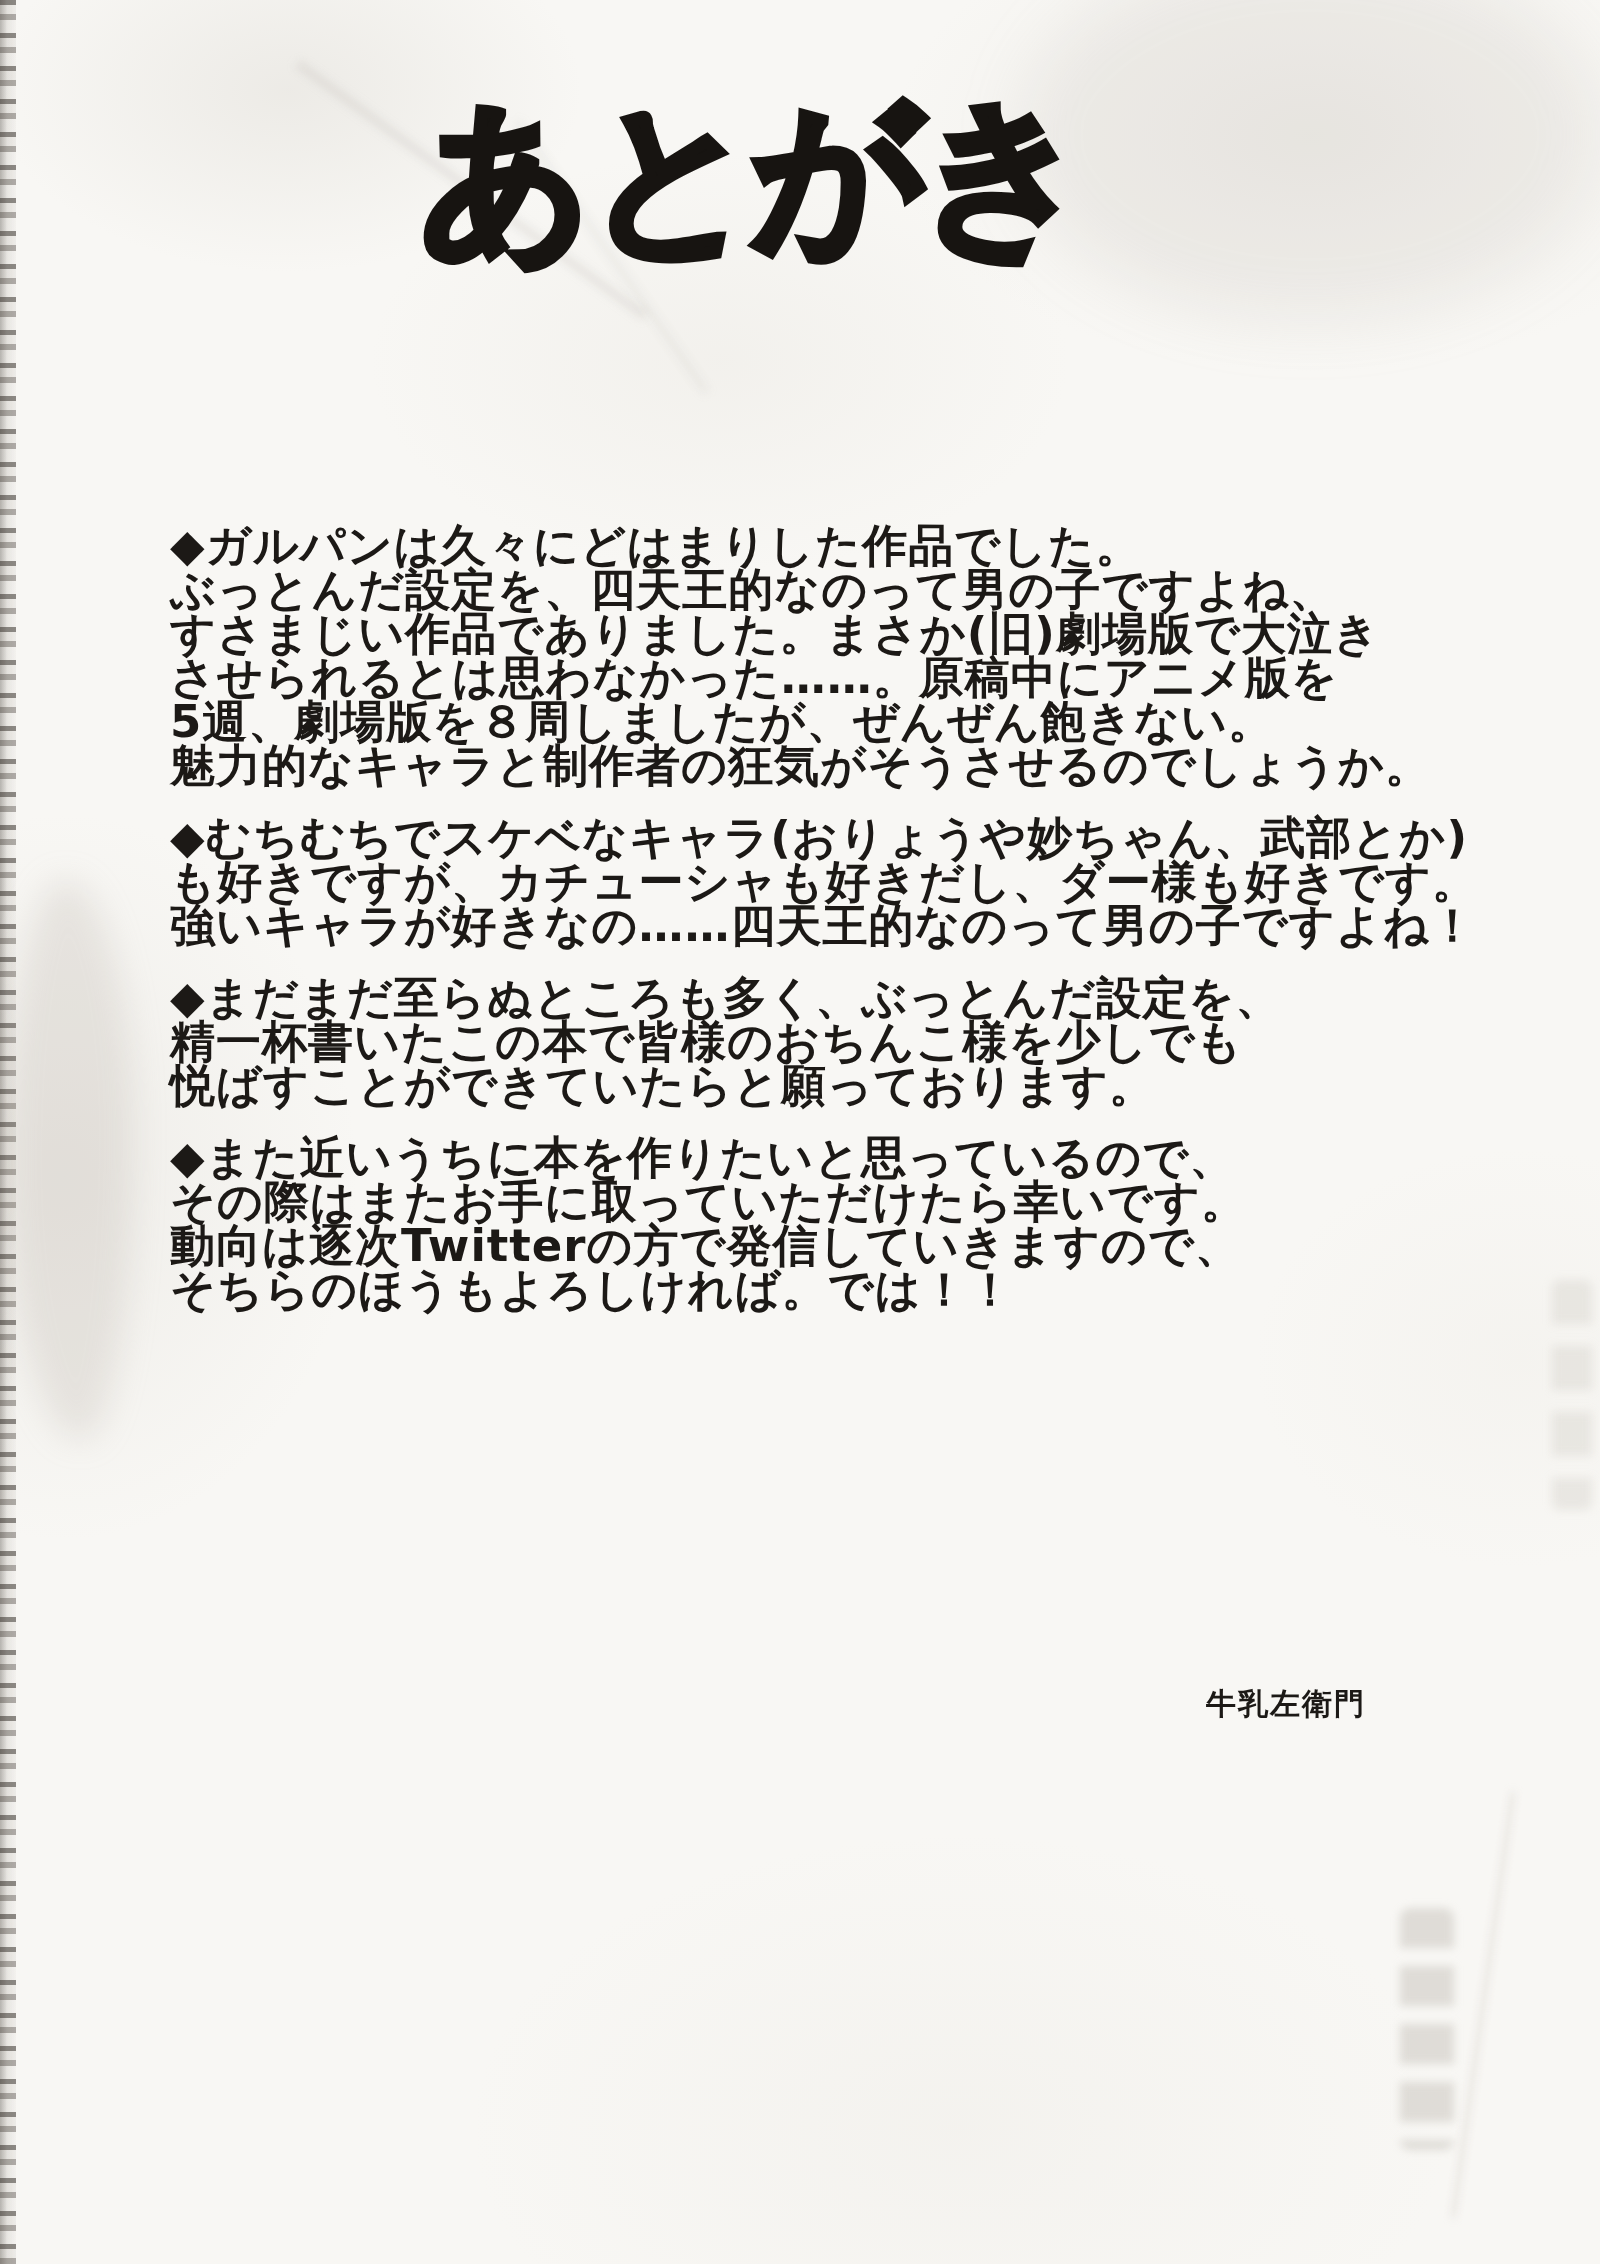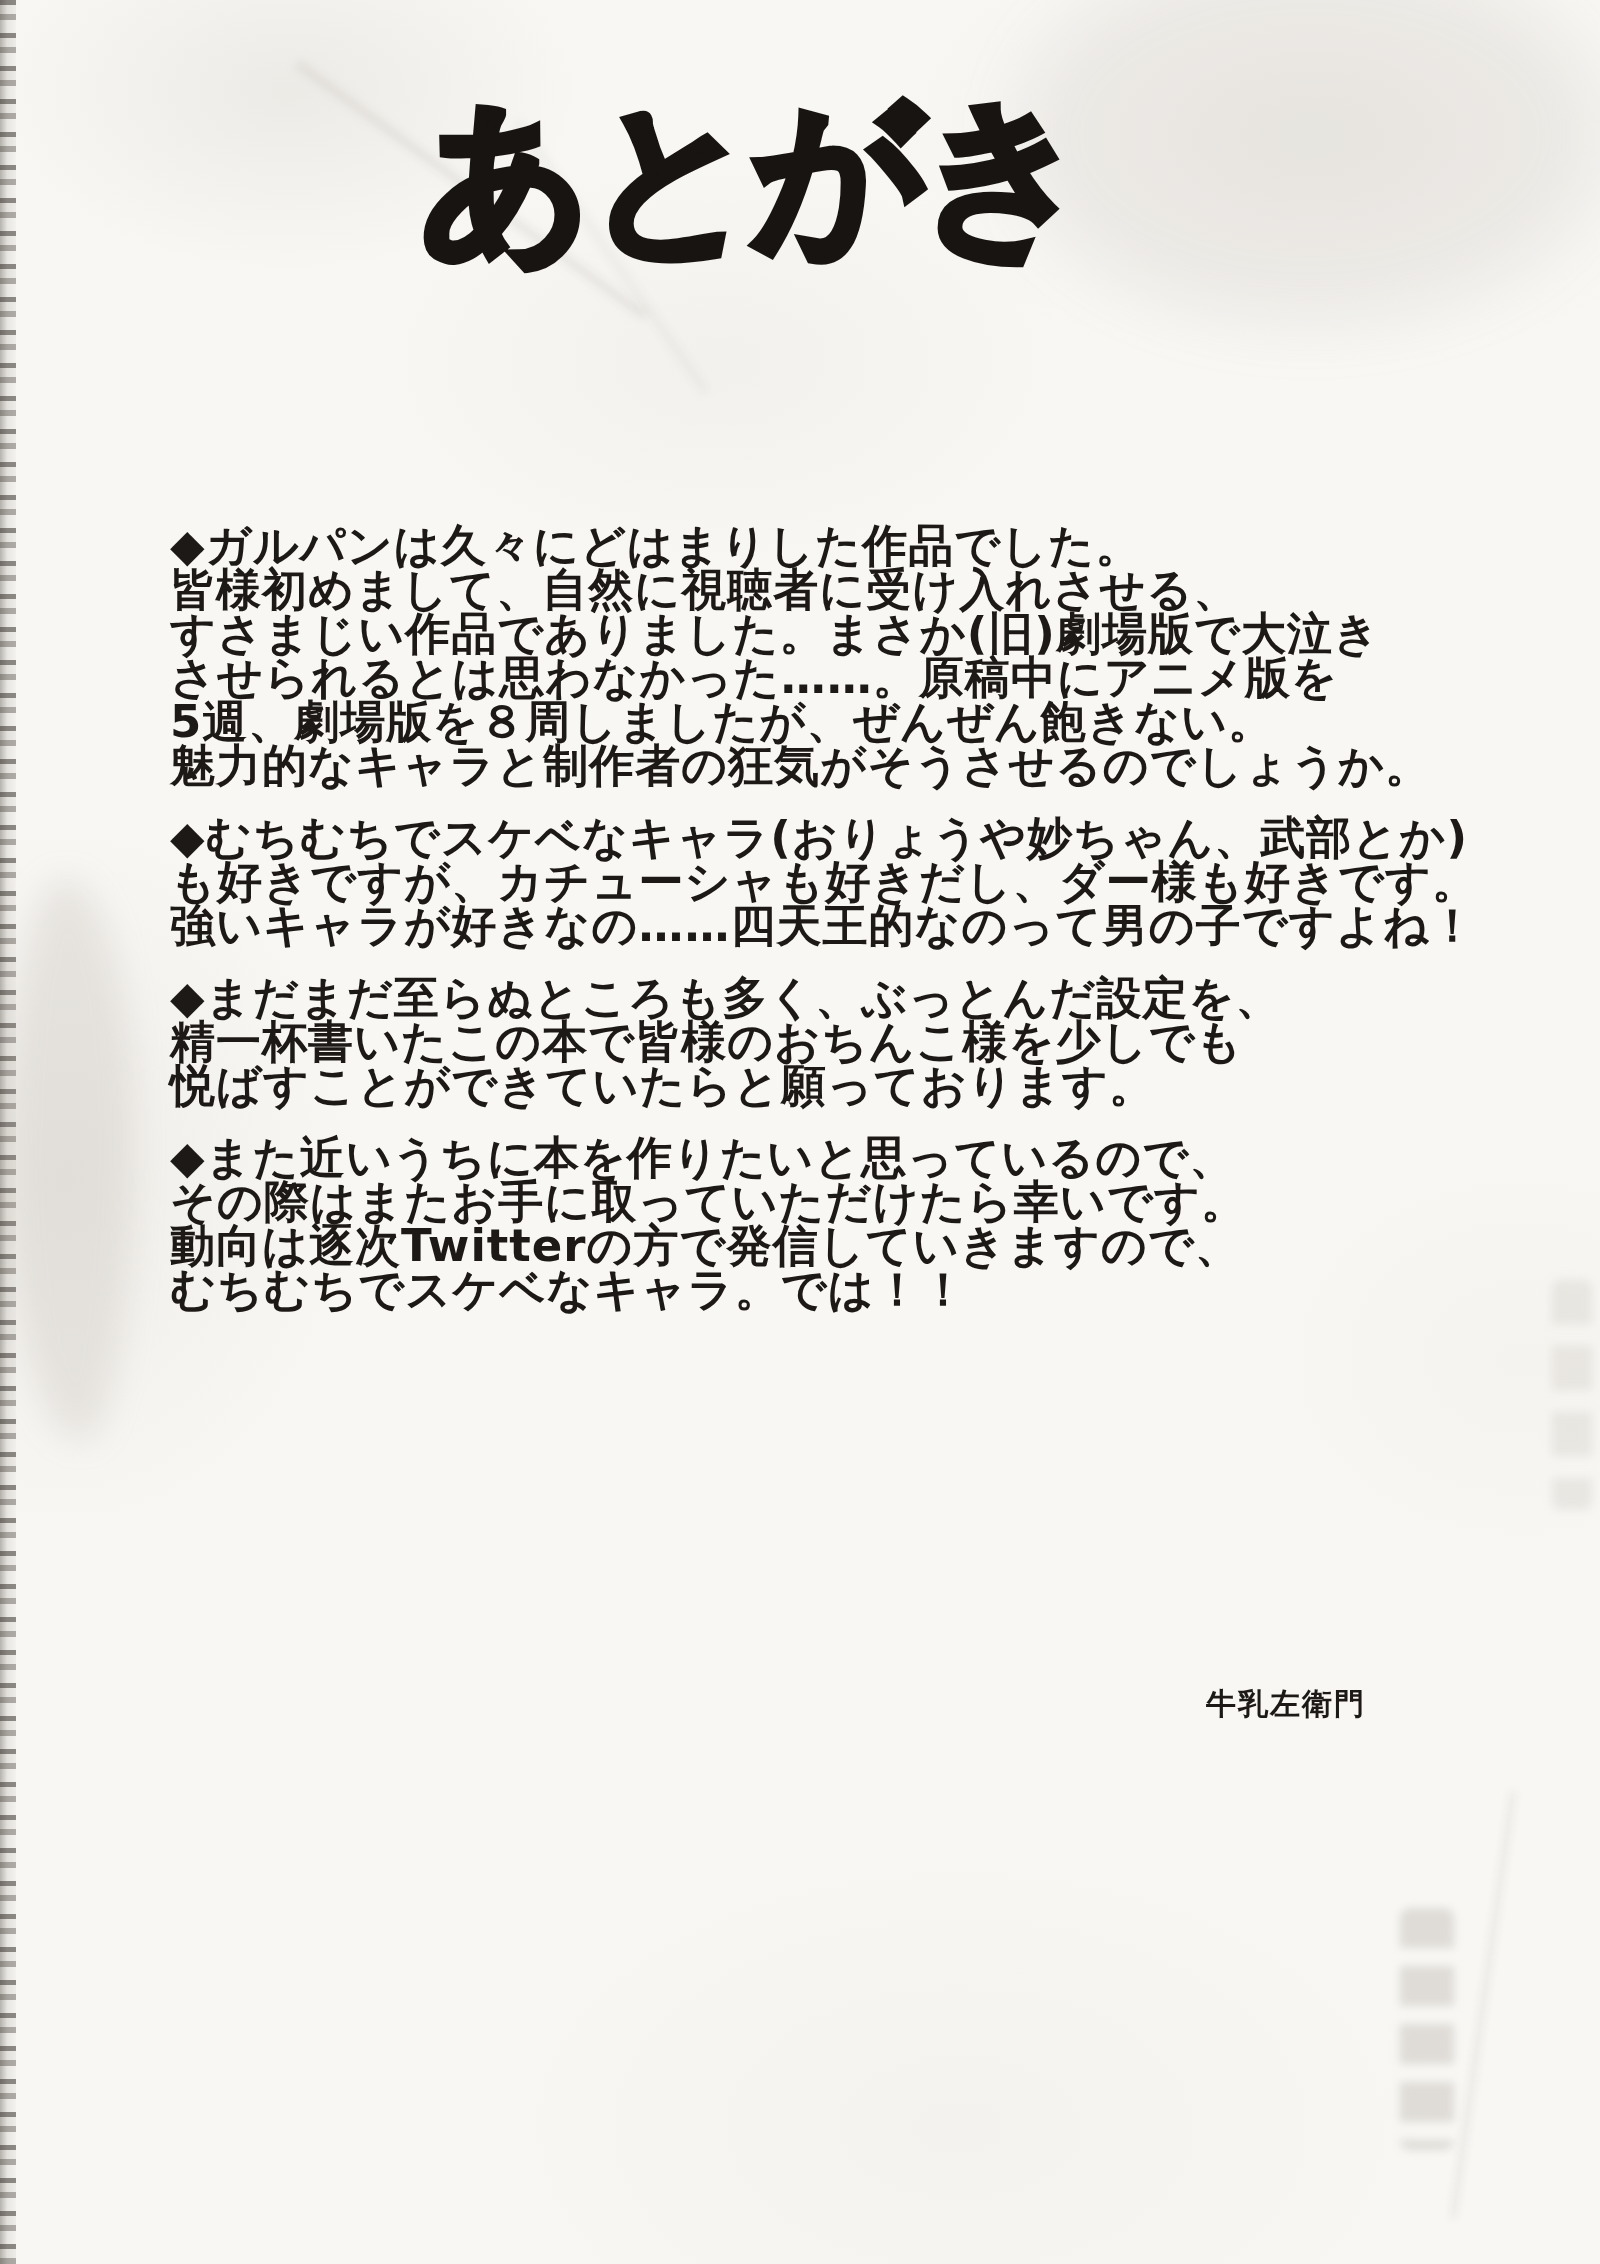--- a/index.html
+++ b/index.html
@@ -127,39 +127,39 @@
   <div class="ghost streak-b"></div>
   <div class="ghost ghost-col-br"></div>
   <div class="ghost ghost-col-rm"></div>
   <div class="ghost crease-br"></div>
 
   <h1 class="title">あとがき</h1>
 
   <div class="content">
     <p class="para">
       <span class="line">◆ガルパンは久々にどはまりした作品でした。</span>
-      <span class="line">皆様初めまして、自然に視聴者に受け入れさせる、</span>
+      <span class="line">ぶっとんだ設定を、四天王的なのって男の子ですよね、</span>
       <span class="line">すさまじい作品でありました。まさか(旧)劇場版で大泣き</span>
       <span class="line">させられるとは思わなかった……。原稿中にアニメ版を</span>
       <span class="line">5週、劇場版を８周しましたが、ぜんぜん飽きない。</span>
       <span class="line">魅力的なキャラと制作者の狂気がそうさせるのでしょうか。</span>
     </p>
     <p class="para">
       <span class="line">◆むちむちでスケベなキャラ(おりょうや妙ちゃん、武部とか)</span>
       <span class="line">も好きですが、カチューシャも好きだし、ダー様も好きです。</span>
       <span class="line">強いキャラが好きなの……四天王的なのって男の子ですよね！</span>
     </p>
     <p class="para">
       <span class="line">◆まだまだ至らぬところも多く、ぶっとんだ設定を、</span>
       <span class="line">精一杯書いたこの本で皆様のおちんこ様を少しでも</span>
       <span class="line">悦ばすことができていたらと願っております。</span>
     </p>
     <p class="para">
       <span class="line">◆また近いうちに本を作りたいと思っているので、</span>
       <span class="line">その際はまたお手に取っていただけたら幸いです。</span>
       <span class="line">動向は逐次Twitterの方で発信していきますので、</span>
-      <span class="line">むちむちでスケベなキャラ。では！！</span>
+      <span class="line">そちらのほうもよろしければ。では！！</span>
     </p>
   </div>
 
   <div class="signature">牛乳左衛門</div>
 
 </div>
 
 </body></html>

